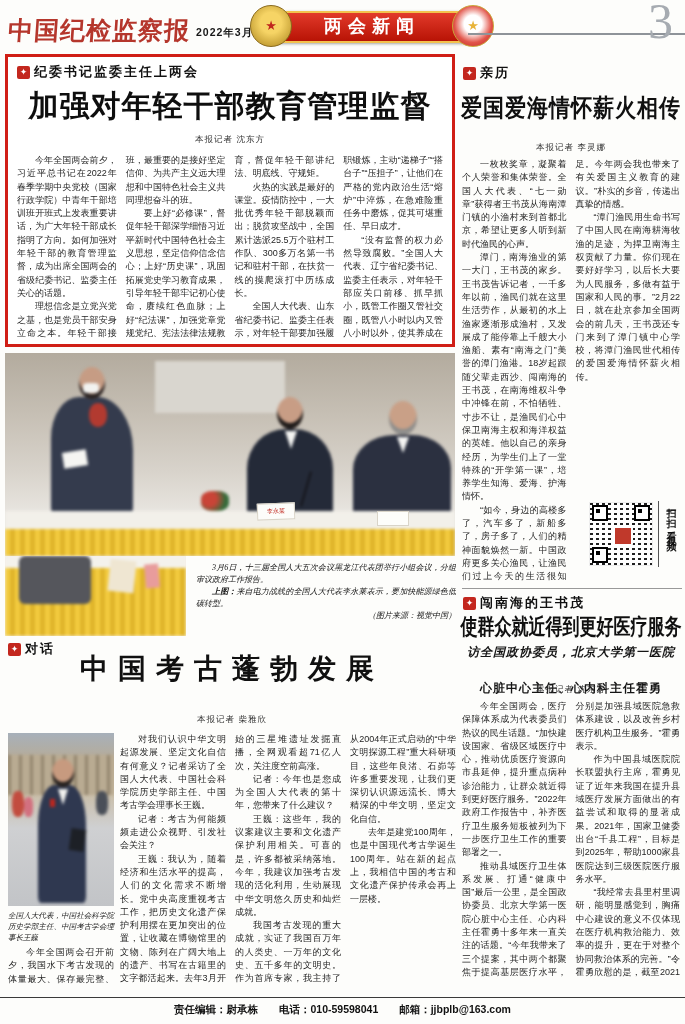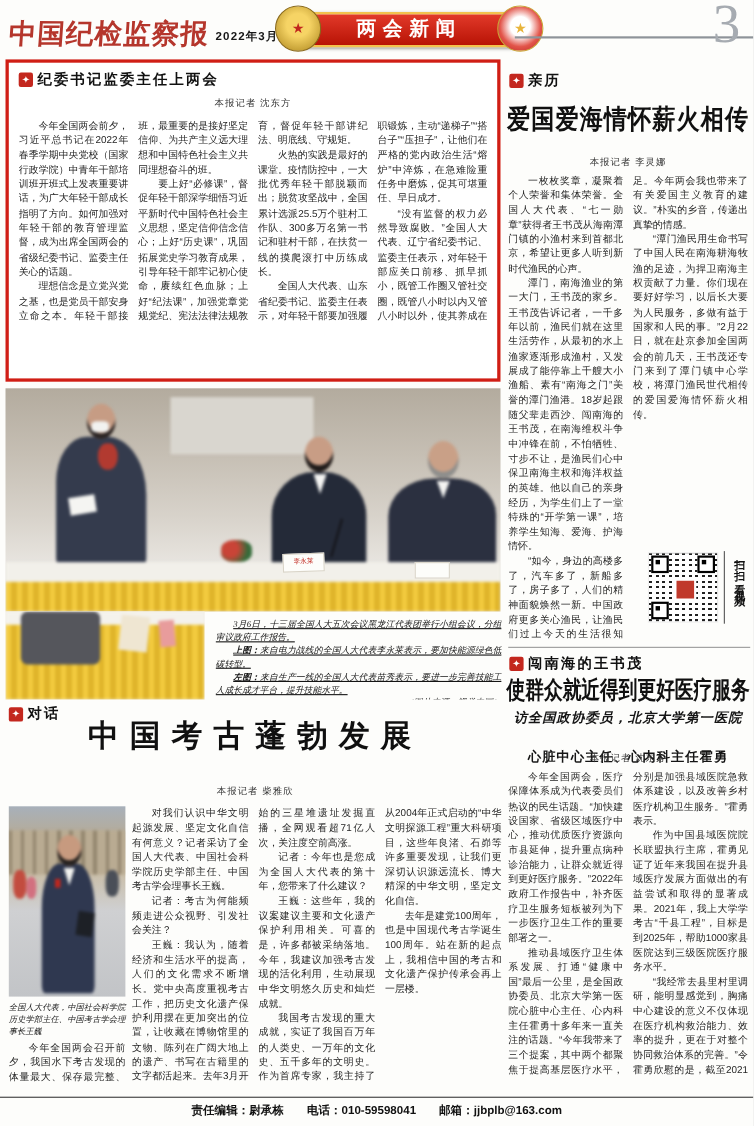--- a/index.html
+++ b/index.html
@@ -53,21 +53,21 @@
   .pm-ext{left:5px;top:556px;width:181px;height:80px;background:#f3efe6;}
   .pleats{background:repeating-linear-gradient(90deg,#f3cb3f 0 5px,#dfb42a 5px 10px);}
   .tent{position:absolute;background:#fdfdfa;border:1px solid #d9d4c8;color:#c0261d;font-size:6px;
         line-height:14px;text-align:center;}
   
   .ww-photo{left:8px;top:733px;width:106px;height:173px;background:linear-gradient(180deg,#a7b0ba 0%,#b9ab92 18%,#c9bda6 34%,#cfd0d2 55%,#c2c4c7 100%);}
   .ww-cap{position:absolute;left:8px;top:910px;width:106px;font-size:7.5px;line-height:11px;
           font-family:Liberation Serif, serif;font-style:italic;color:#1a1a1a;text-align:justify;}
   
   .photo-cap{position:absolute;left:196px;top:562px;width:260px;height:74px;font-size:8px;line-height:11.9px;
-             font-family:"Liberation Serif","DejaVu Serif",serif;font-style:italic;color:#141414;text-align:justify;overflow:hidden;text-decoration:underline;}
+             font-family:"Liberation Serif","DejaVu Serif",serif;font-style:italic;color:#141414;text-align:justify;overflow:hidden;}
   .photo-cap p{margin:0;text-indent:2em;}
   .photo-cap .lbl{font-weight:bold;}
   .photo-cap .src{text-align:right;text-indent:0;}
   
   .side-rule{position:absolute;left:462px;top:588px;width:220px;height:1px;background:#999;}
   .qr-wrap{position:absolute;left:582px;top:496px;width:101px;height:86px;background:#fdfdfb;}
   .qr{position:absolute;left:7px;top:6px;width:62px;height:62px;background:
       repeating-linear-gradient(0deg,#111 0 2px,#fff 2px 5px),
       repeating-linear-gradient(90deg,#111 0 3px,#fff 3px 6px);background-blend-mode:screen;border:1px solid #eee;}
   .qr .fp{position:absolute;width:12px;height:12px;border:2px solid #000;background:#fff;}
@@ -95,20 +95,21 @@
     <div class="emblem emblem-cppcc">★</div>
   </div>
   <div class="head-rule"></div>
   <div class="pagenum">3</div>
 
   <div class="lead-box">
     <div class="tag">
       <span class="tag-icon">✦</span>
       <span class="tag-label">纪委书记监委主任上两会</span>
     </div>
+    <div class="lead-hl">加强对年轻干部教育管理监督</div>
     <div class="lead-byl">本报记者 沈东方</div>
     <div class="lead-body bodytxt">
         <p>今年全国两会前夕，习近平总书记在2022年春季学期中央党校（国家行政学院）中青年干部培训班开班式上发表重要讲话，为广大年轻干部成长指明了方向。如何加强对年轻干部的教育管理监督，成为出席全国两会的省级纪委书记、监委主任关心的话题。</p>
         <p>理想信念是立党兴党之基，也是党员干部安身立命之本。年轻干部接班，最重要的是接好坚定信仰、为共产主义远大理想和中国特色社会主义共同理想奋斗的班。</p>
         <p>要上好“必修课”，督促年轻干部深学细悟习近平新时代中国特色社会主义思想，坚定信仰信念信心；上好“历史课”，巩固拓展党史学习教育成果，引导年轻干部牢记初心使命，赓续红色血脉；上好“纪法课”，加强党章党规党纪、宪法法律法规教育，督促年轻干部讲纪法、明底线、守规矩。</p>
         <p>火热的实践是最好的课堂。疫情防控中，一大批优秀年轻干部脱颖而出；脱贫攻坚战中，全国累计选派25.5万个驻村工作队、300多万名第一书记和驻村干部，在扶贫一线的摸爬滚打中历练成长。</p>
         <p>全国人大代表、山东省纪委书记、监委主任表示，对年轻干部要加强履职锻炼，主动“递梯子”“搭台子”“压担子”，让他们在严格的党内政治生活“熔炉”中淬炼，在急难险重任务中磨炼，促其可堪重任、早日成才。</p>
         <p>“没有监督的权力必然导致腐败。”全国人大代表、辽宁省纪委书记、监委主任表示，对年轻干部应关口前移、抓早抓小，既管工作圈又管社交圈，既管八小时以内又管八小时以外，使其养成在监督和约束下工作生活的习惯和自觉。</p>
       </div>
   </div>
@@ -141,21 +142,20 @@
       <div class="pb pleats" style="left:0;top:12px;width:181px;height:68px;"></div>
       <div class="pb" style="left:14px;top:0;width:72px;height:48px;background:#55565c;border-radius:6px;"></div>
       <div class="pb" style="left:104px;top:4px;width:26px;height:32px;background:#efe6d2;transform:rotate(6deg);"></div>
       <div class="pb" style="left:140px;top:8px;width:14px;height:24px;background:#e89c9c;transform:rotate(-5deg);"></div>
     </div>
   </div>
 
   <div class="photo-cap">
     <p>3月6日，十三届全国人大五次会议黑龙江代表团举行小组会议，分组审议政府工作报告。</p>
     <p><span class="lbl">上图：</span><span>来自电力战线的全国人大代表李永莱表示，要加快能源绿色低碳转型。</span></p>
-    <p><span class="lbl">左图：</span><span>来自生产一线的全国人大代表苗秀表示，要进一步完善技能工人成长成才平台，提升技能水平。</span></p>
     <p class="src">（图片来源：视觉中国）</p>
   </div>
 
   <div class="tag" style="left:8px;top:640px;">
     <span class="tag-icon">✦</span>
     <span class="tag-label">对话</span>
   </div>
   <div class="hl" style="left:8px;top:650px;width:448px;font-size:28px;letter-spacing:10px;">中国考古蓬勃发展</div>
   <div class="byl" style="left:8px;top:714px;width:448px;">本报记者 柴雅欣</div>
 
@@ -221,21 +221,21 @@
     <span class="tag-icon">✦</span>
     <span class="tag-label">闯南海的王书茂</span>
   </div>
   <div class="hl" style="left:459px;top:612px;width:224px;font-size:17px;transform:scaleY(1.3);transform-origin:top;">使群众就近得到更好医疗服务</div>
   <div class="sub" style="left:460px;top:644px;width:222px;font-size:12px;letter-spacing:1px;font-style:italic;">访全国政协委员，北京大学第一医院</div>
   <div class="sub" style="left:460px;top:662px;width:222px;font-size:12px;letter-spacing:1px;margin-top:18px;">心脏中心主任、心内科主任霍勇</div>
   <div class="byl" style="left:460px;top:684px;width:222px;">本报记者 沈东方</div>
   <div class="bodytxt" style="left:462px;top:700px;width:218px;height:292px;column-count:2;">
       <p>今年全国两会，医疗保障体系成为代表委员们热议的民生话题。“加快建设国家、省级区域医疗中心，推动优质医疗资源向市县延伸，提升重点病种诊治能力，让群众就近得到更好医疗服务。”2022年政府工作报告中，补齐医疗卫生服务短板被列为下一步医疗卫生工作的重要部署之一。</p>
       <p>推动县域医疗卫生体系发展、打通“健康中国”最后一公里，是全国政协委员、北京大学第一医院心脏中心主任、心内科主任霍勇十多年来一直关注的话题。“今年我带来了三个提案，其中两个都聚焦于提高基层医疗水平，分别是加强县域医院急救体系建设，以及改善乡村医疗机构卫生服务。”霍勇表示。</p>
-      <p>作为中国县域医院院长联盟执行主席，霍勇见证了近年来我国在提升县域医疗发展方面做出的有益尝试和取得的显著成果。2021年，我上大学学考古“千县工程”，目标是到2025年，帮助1000家县医院达到三级医院医疗服务水平。</p>
+      <p>作为中国县域医院院长联盟执行主席，霍勇见证了近年来我国在提升县域医疗发展方面做出的有益尝试和取得的显著成果。2021年，国家卫健委出台“千县工程”，目标是到2025年，帮助1000家县医院达到三级医院医疗服务水平。</p>
       <p>“我经常去县里村里调研，能明显感觉到，胸痛中心建设的意义不仅体现在医疗机构救治能力、效率的提升，更在于对整个协同救治体系的完善。”令霍勇欣慰的是，截至2021年12月，全国2300余个县、市、区行政区域启动胸痛中心建设，实现县域96%覆盖，基本形成了全国急性胸痛救治网络。</p>
     </div>
 
   <div class="foot-rule"></div>
   <div class="footer">
     <span>责任编辑：尉承栋</span>
     <span>电话：010-59598041</span>
     <span>邮箱：jjbplb@163.com</span>
   </div>
 </div>

